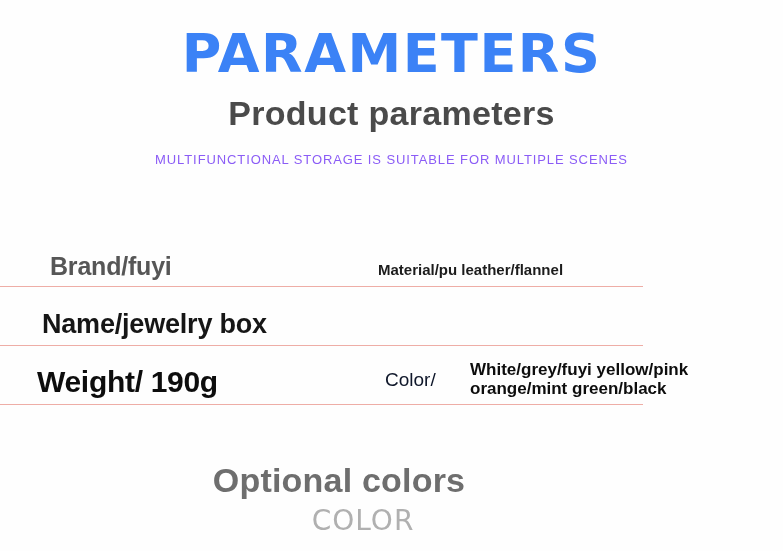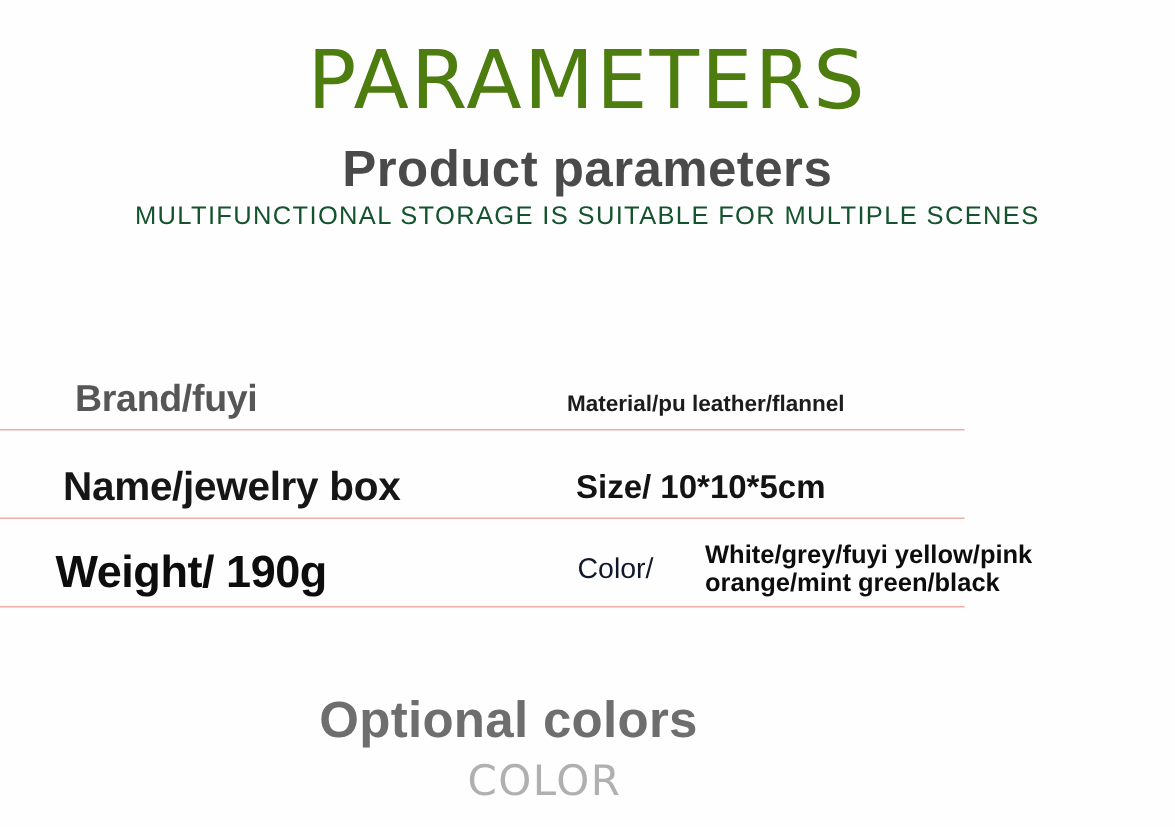--- a/index.html
+++ b/index.html
@@ -16,40 +16,40 @@
     position: relative;
   }
 
   
   .header {
     text-align: center;
     padding-top: 26px;
   }
   .title-main {
     font-size: 54px;
-    font-weight: 400;
-    color: #4d7c0f;
+    font-weight: 700;
+    color: #3b82f6;
     letter-spacing: 1.5px;
     line-height: 1.05;
     font-family: "DejaVu Sans", sans-serif;
   }
   .title-sub {
     font-size: 34px;
     font-weight: bold;
     color: #4a4a4a;
     letter-spacing: 0.3px;
     margin-top: 12px;
     line-height: 1.1;
   }
   .title-tagline {
-    font-size: 17px;
+    font-size: 13px;
     font-weight: 400;
-    color: #14532d;
+    color: #8b5cf6;
     letter-spacing: 0.9px;
-    margin-top: 2px;
+    margin-top: 20px;
   }
 
   
   .spec-table {
     position: absolute;
     left: 0;
     top: 228px;
     width: 643px;
   }
   .spec-row {
@@ -173,21 +173,20 @@
 <div class="spec-table">
 
   <div class="spec-row row1">
     <div class="cell-left">Brand/fuyi</div>
     <div class="cell-right">Material/pu leather/flannel</div>
     <div class="divider"></div>
   </div>
 
   <div class="spec-row row2">
     <div class="cell-left">Name/jewelry box</div>
-    <div class="cell-right">Size/ 10*10*5cm</div>
     <div class="divider"></div>
   </div>
 
   <div class="spec-row row3">
     <div class="cell-left">Weight/ 190g</div>
     <div class="color-label">Color/</div>
     <div class="color-values">
       <div>White/grey/fuyi yellow/pink</div>
       <div>orange/mint green/black</div>
     </div>

